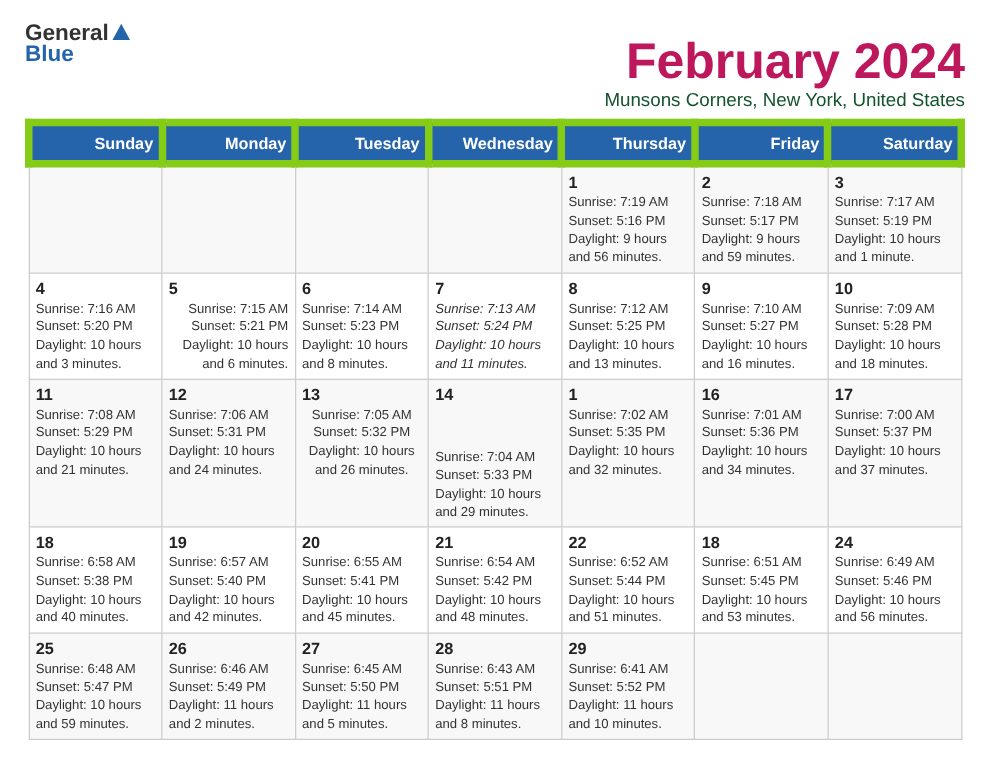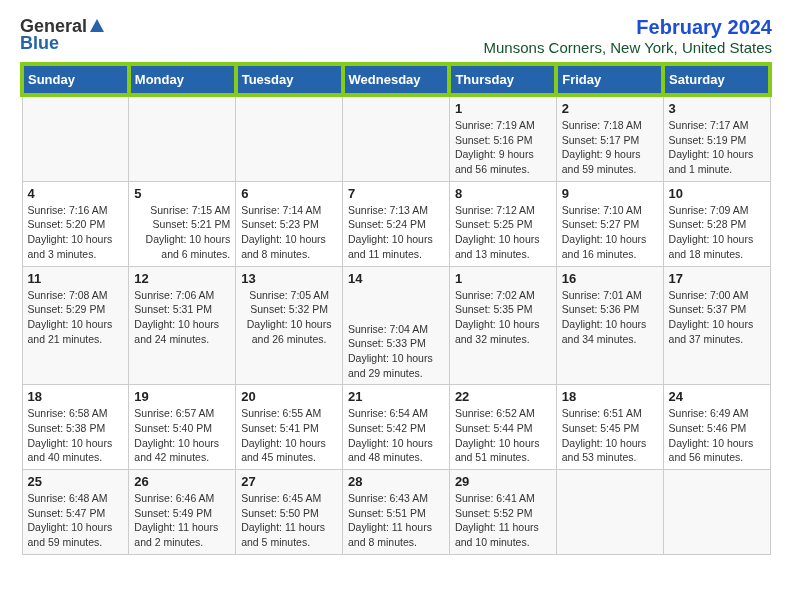--- a/index.html
+++ b/index.html
@@ -22,41 +22,42 @@
       align-items: flex-start;
     }
     .logo-line {
       display: flex;
       align-items: center;
     }
     .title-area {
       text-align: right;
     }
     .title-area h1 {
-      font-size: 20px;
+      font-size: 40px;
       font-weight: bold;
-      color: #1d4ed8;
+      color: #be185d;
+      margin-top: 11px;
     }
     .title-area h2 {
       font-size: 15px;
       color: #14532d;
       font-weight: normal;
     }
     table {
       width: 100%;
       border-collapse: collapse;
       table-layout: fixed;
     }
     thead tr th {
       background: #2563aa;
       color: #fff;
       font-size: 13px;
       padding: 6px 4px;
-      text-align: left;
-      border: 4px solid #84cc16;
+      text-align: right;
+      border: 6px solid #84cc16;
     }
     tbody tr td {
       border: 1px solid #ccc;
       vertical-align: top;
       padding: 4px 5px;
       font-size: 11px;
       color: #333;
       height: 80px;
     }
     tbody tr:nth-child(odd) td {
@@ -146,21 +147,21 @@
 Daylight: 10 hours and 6 minutes.</div>
         </td>
         <td>
           <span class="day-number">6</span>
           <div class="day-info" style="white-space: pre-line;">Sunrise: 7:14 AM
 Sunset: 5:23 PM
 Daylight: 10 hours and 8 minutes.</div>
         </td>
         <td>
           <span class="day-number">7</span>
-          <div class="day-info" style="white-space: pre-line;">Sunrise: 7:13 AM
+          <div class="day-info" style="white-space: pre-line; font-style: italic;">Sunrise: 7:13 AM
 Sunset: 5:24 PM
 Daylight: 10 hours and 11 minutes.</div>
         </td>
         <td>
           <span class="day-number">8</span>
           <div class="day-info" style="white-space: pre-line;">Sunrise: 7:12 AM
 Sunset: 5:25 PM
 Daylight: 10 hours and 13 minutes.</div>
         </td>
         <td>

